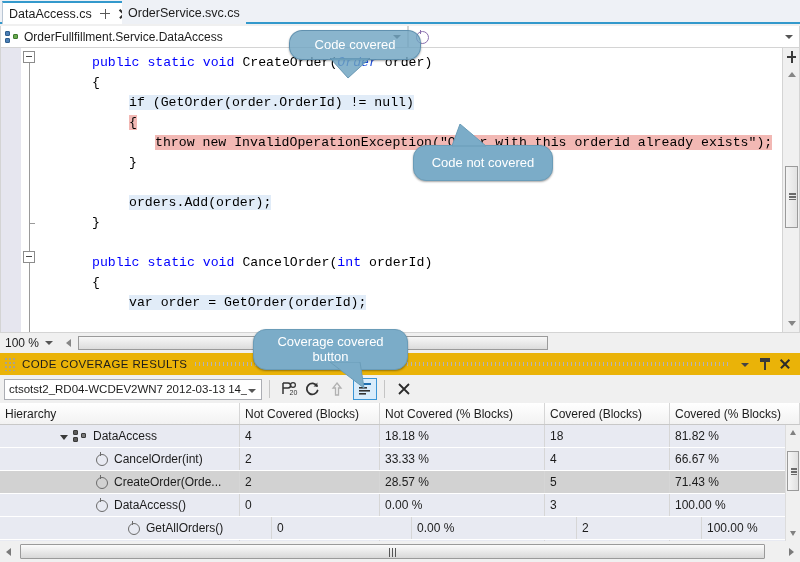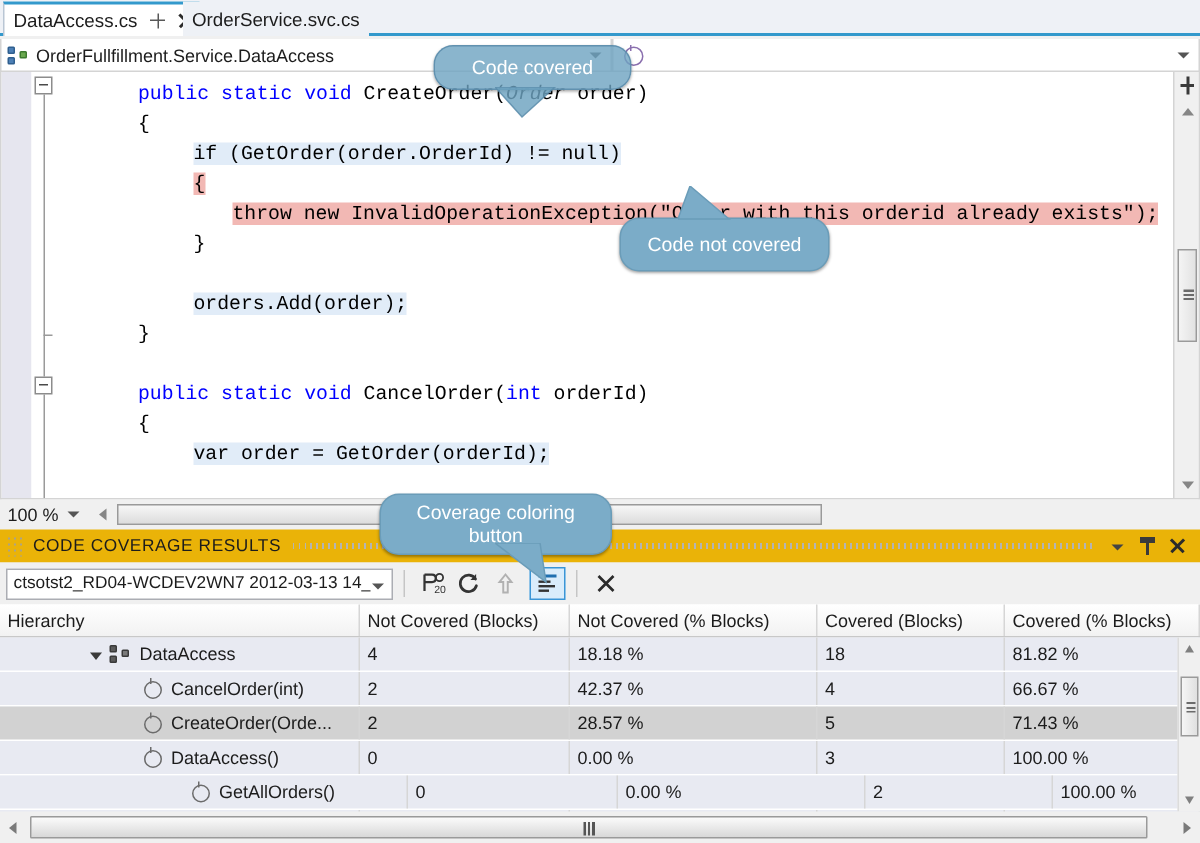--- a/index.html
+++ b/index.html
@@ -138,21 +138,21 @@
     font-family: "Liberation Mono", "DejaVu Sans Mono", monospace;
     font-size: 13.2px;
   }
   .cline {
     position: absolute; left: 0; height: 20px; line-height: 20px;
     white-space: pre; color: #000000;
   }
   .hl-covered   { background: #e1ecf8; }
   .hl-notcov    { background: #f2b8b4; }
   .kw { color: #0000ff; }
-  .ty { color: #000000; font-style: italic; }
+  .ty { color: #1d4ed8; font-style: italic; }
 
   
   .ed-splitter {
     position: absolute; right: 0; top: 0; width: 17px; height: 18px;
     background: #f0f0f0; border-left: 1px solid #d4d4d4;
   }
   .ed-splitter::before {
     content:""; position:absolute; left:4px; top:8px; width:9px; height:1.5px; background:#3a3a3a;
   }
   .ed-splitter::after {
@@ -540,21 +540,21 @@
           <div class="gc" style="width: 165px; flex: 0 0 auto;">18.18 %</div>
           <div class="gc" style="width: 125px; flex: 0 0 auto;">18</div>
           <div class="gc" style="width: 130px; flex: 0 0 auto;">81.82 %</div>
         </div>
         <div class="grow">
           <div class="gc" style="width: 240px; flex: 0 0 auto; padding-left: 95px;">
             <span class="m-icon"></span>
             <span>CancelOrder(int)</span>
           </div>
           <div class="gc" style="width: 140px; flex: 0 0 auto;">2</div>
-          <div class="gc" style="width: 165px; flex: 0 0 auto;">42.37 %</div>
+          <div class="gc" style="width: 165px; flex: 0 0 auto;">33.33 %</div>
           <div class="gc" style="width: 125px; flex: 0 0 auto;">4</div>
           <div class="gc" style="width: 130px; flex: 0 0 auto;">66.67 %</div>
         </div>
         <div class="grow selected">
           <div class="gc" style="width: 240px; flex: 0 0 auto; padding-left: 95px;">
             <span class="m-icon"></span>
             <span>CreateOrder(Orde...</span>
           </div>
           <div class="gc" style="width: 140px; flex: 0 0 auto;">2</div>
           <div class="gc" style="width: 165px; flex: 0 0 auto;">28.57 %</div>
@@ -615,20 +615,20 @@
   </svg>
 
   <div class="callout solid" style="left:413px; top:145px; width:140px; height:36px;align-items:center;">
     <span>Code not covered</span>
   </div>
   <svg style="position:absolute; left:452px; top:124px; width:70px; height:24px;">
     <polygon points="0,22 34,22 8,0" fill="#7bacc8" stroke="#6a9cb8" stroke-width="1"></polygon>
   </svg>
 
   <div class="callout solid" style="left:253px; top:329px; width:155px; height:41px; flex-direction:column;">
-    <span>Coverage coloring</span>
+    <span>Coverage covered</span>
     <span>button</span>
   </div>
   <svg style="position:absolute; left:330px; top:362px; width:60px; height:28px;">
     <polygon points="0,0 30,0 34,26" fill="#7bacc8" stroke="#6a9cb8" stroke-width="1"></polygon>
   </svg>
 
 </div>
 
 </body></html>

